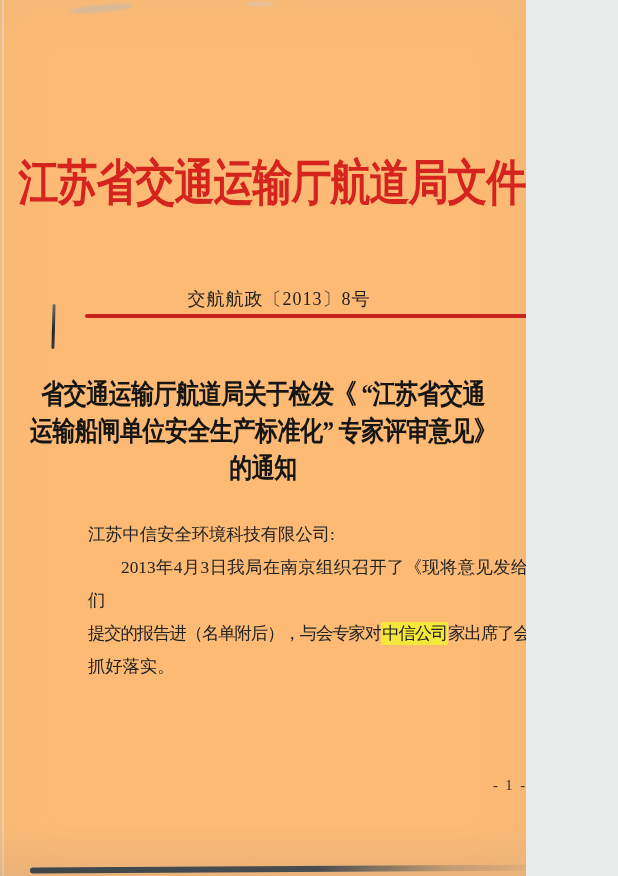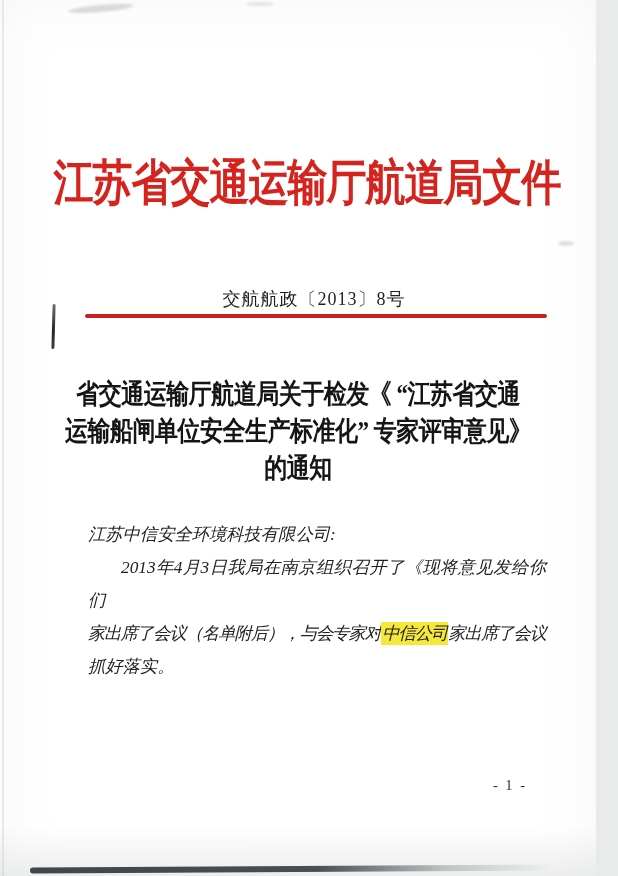--- a/index.html
+++ b/index.html
@@ -4,22 +4,22 @@
 <style>
   html, body { margin: 0; padding: 0; }
   body {
     width: 618px; height: 876px;
     background: #e9eaea;
     font-family: "Liberation Serif", "DejaVu Serif", serif;
     overflow: hidden;
   }
   .page {
     position: relative;
-    width: 596px; height: 876px;
-    background: #ffffff;
+    width: 526px; height: 876px;
+    background: #fdba74;
     overflow: hidden;
     box-shadow: inset 0 0 55px rgba(160,164,166,0.10);
   }
 
   
   .edge-left  { position:absolute; left:2px;  top:0; width:2px; height:100%;
                 background:#d8dcdc; opacity:.55; }
   .edge-right { position:absolute; left:610px; top:0; width:2px; height:100%;
                 background:linear-gradient(#c6cbcb, #9aa0a1 38%, #6f7678 72%, #8d9394);
                 opacity:.9; }
@@ -65,21 +65,21 @@
     transform:scaleY(1.18); transform-origin:50% 0;
   }
   .doc-title span { display:block; }
 
   
   .body-text {
     position:absolute; left:88px; top:519px; width:458px;
     font-size:17.3px; line-height:32.9px; color:#222;
     text-align:justify;
   }
-  .body-line { text-align-last: justify; font-style: italic; }
+  .body-line { text-align-last: justify; }
   .body-line.no-stretch { text-align-last: left; }
   .body-line.indent { text-indent:33px; }
   .body-line.tight { letter-spacing:-1px; }
   .hl { background:#f6e83a; padding:2px 1px; }
 
   
   .page-number {
     position:absolute; top:777px; left:462px; width:96px;
     text-align:center; font-size:14.5px; letter-spacing:2px; color:#2e2e2e;
   }
@@ -107,20 +107,20 @@
   <h2 class="doc-title">
     <span>省交通运输厅航道局关于检发《 “江苏省交通</span>
     <span>运输船闸单位安全生产标准化” 专家评审意见》</span>
     <span>的通知</span>
   </h2>
 
   <div class="body-text">
     <div class="body-line no-stretch">江苏中信安全环境科技有限公司:</div>
     <div class="body-line indent">2013年4月3日我局在南京组织召开了《现将意见发给你们</div>
     <div class="body-line tight">
-      <span>家出席了会议（名单附后），与会专家对</span><span class="hl">中信公司</span><span>家出席了会议</span>
+      <span>提交的报告进（名单附后），与会专家对</span><span class="hl">中信公司</span><span>家出席了会议</span>
     </div>
     <div class="body-line no-stretch">抓好落实。</div>
   </div>
 
   <div class="page-number">- 1 -</div>
 
 </div>
 
 </body></html>

